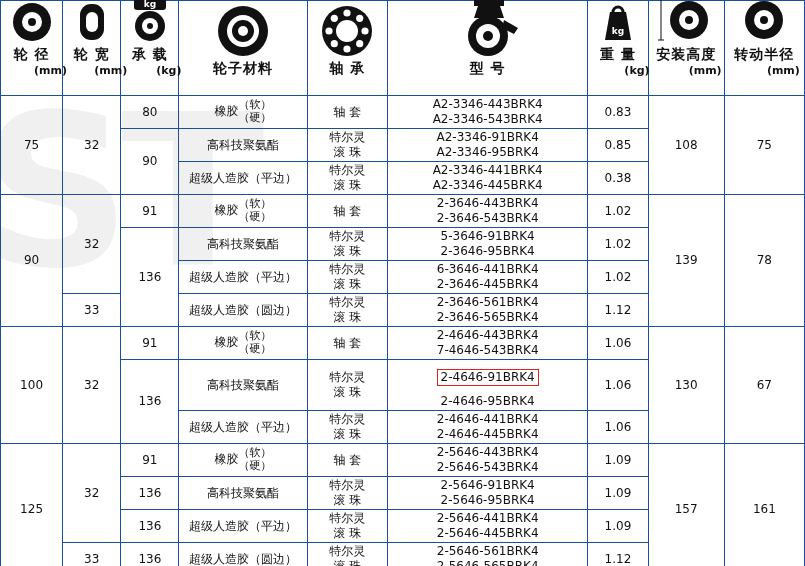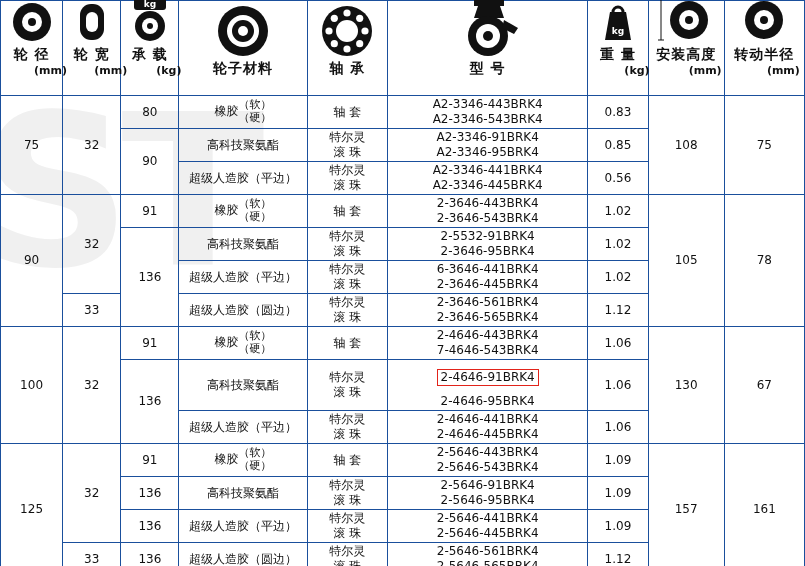--- a/index.html
+++ b/index.html
@@ -252,47 +252,47 @@
       <tr style="height: 33px;">
         <td>超级人造胶（平边）</td>
         <td class="bearing">
           <div>特尔灵</div>
           <div>滚 珠</div>
         </td>
         <td class="model-cell">
           <div class="model-line">A2-3346-441BRK4</div>
           <div class="model-line">A2-3346-445BRK4</div>
         </td>
-        <td>0.56</td>
+        <td>0.38</td>
       </tr>
       <tr style="height: 33px;">
         <td class="group-num" rowspan="4">90</td>
         <td class="big" rowspan="3">32</td>
         <td>91</td>
         <td><span>橡胶</span><span class="paren" style="display: inline-block; vertical-align: middle; line-height: 1.15;"><div>（软）</div><div>（硬）</div></span></td>
         <td class="bearing">
           <div>轴 套</div>
         </td>
         <td class="model-cell">
           <div class="model-line">2-3646-443BRK4</div>
           <div class="model-line">2-3646-543BRK4</div>
         </td>
         <td>1.02</td>
-        <td class="big" rowspan="4">105</td>
+        <td class="big" rowspan="4">139</td>
         <td class="big" rowspan="4">78</td>
       </tr>
       <tr style="height: 33px;">
         <td rowspan="3">136</td>
         <td>高科技聚氨酯</td>
         <td class="bearing">
           <div>特尔灵</div>
           <div>滚 珠</div>
         </td>
         <td class="model-cell">
-          <div class="model-line">2-5532-91BRK4</div>
+          <div class="model-line">5-3646-91BRK4</div>
           <div class="model-line">2-3646-95BRK4</div>
         </td>
         <td>1.02</td>
       </tr>
       <tr style="height: 33px;">
         <td>超级人造胶（平边）</td>
         <td class="bearing">
           <div>特尔灵</div>
           <div>滚 珠</div>
         </td>

